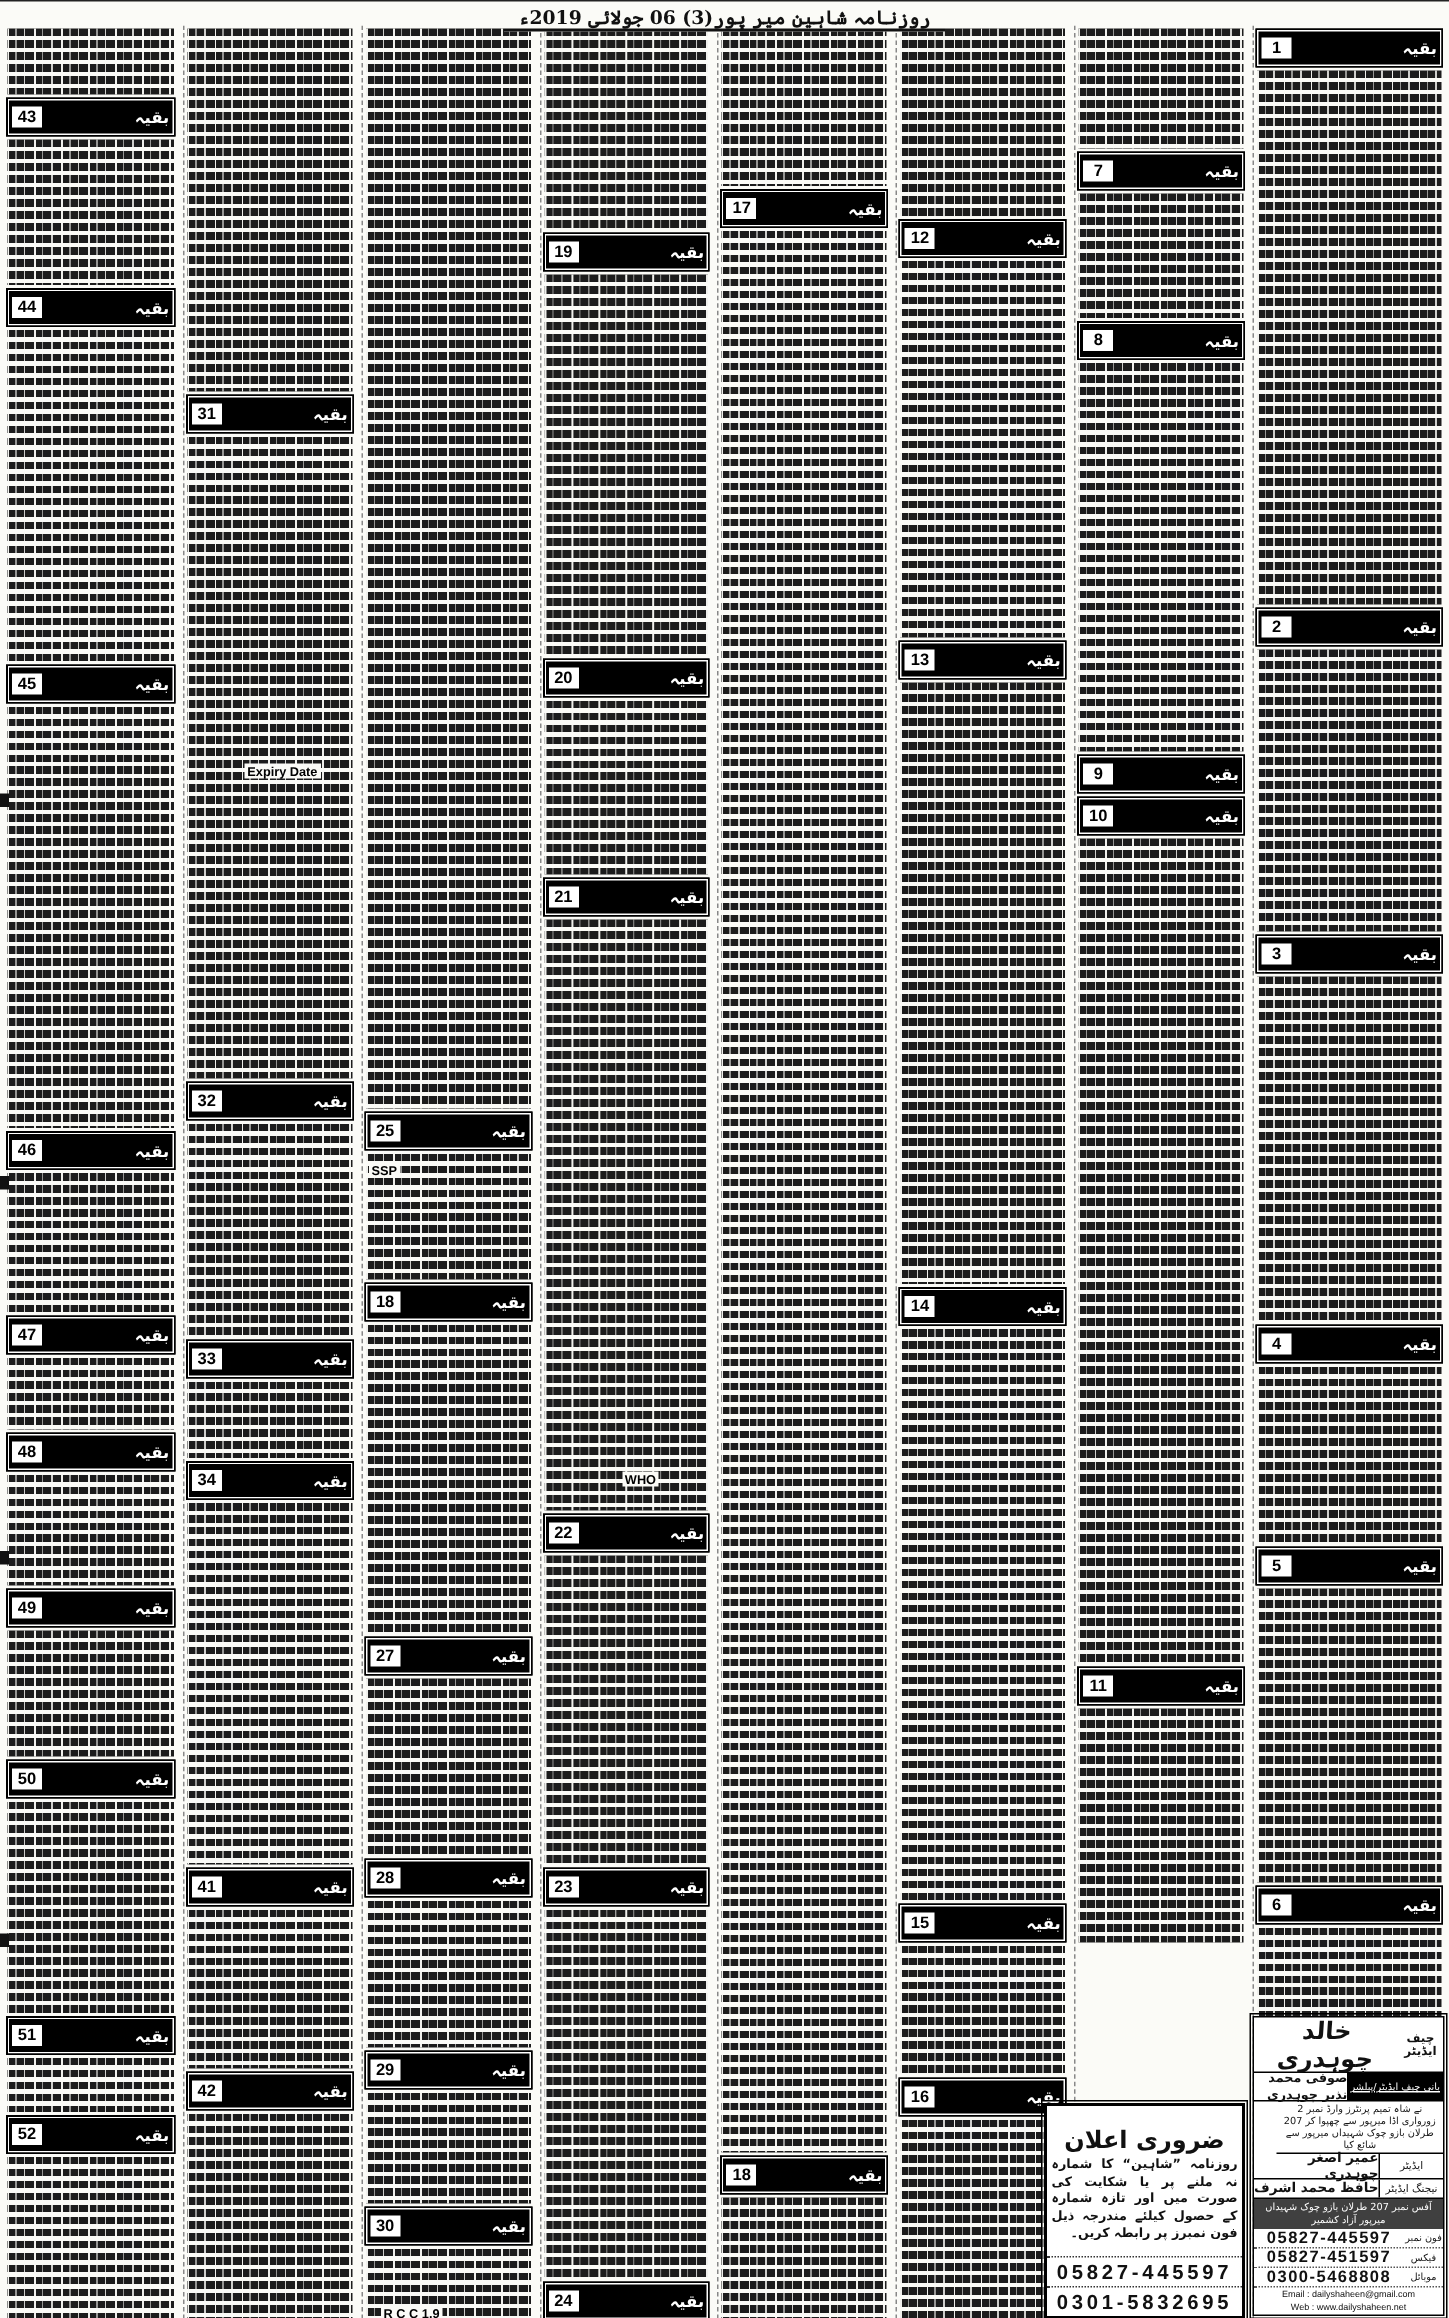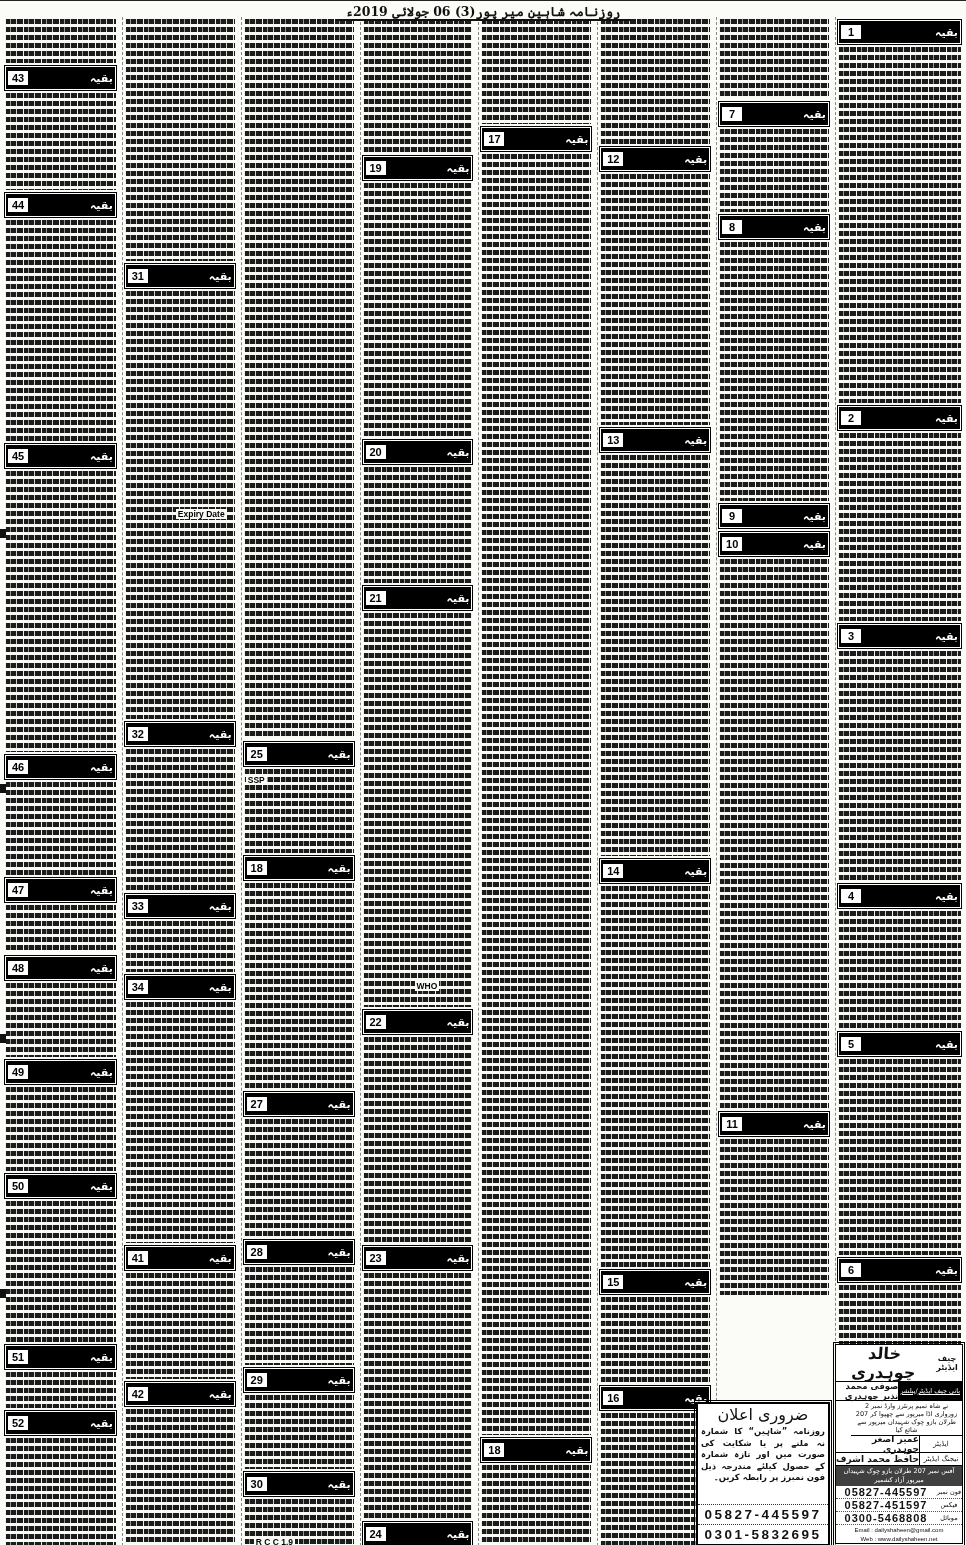--- a/index.html
+++ b/index.html
@@ -51,21 +51,21 @@
   .imp-office{background:#404040;color:#fff;font-size:6.5px;line-height:9px;text-align:center;padding:1px 2px;}
   .imp-tel{display:flex;direction:rtl;align-items:center;height:15px;border-bottom:1px dotted #555;}
   .imp-tel .lbl{width:26px;font-size:6.5px;text-align:center;}
   .imp-tel .val{flex:1;direction:ltr;text-align:center;font-family:"Liberation Sans",sans-serif;
         font-weight:bold;font-size:11px;letter-spacing:1px;}
   .imp-net{font-family:"Liberation Sans",sans-serif;font-size:6px;line-height:8px;text-align:center;padding-top:1px;}
   
   .announce{position:absolute;right:136px;bottom:0;width:130px;height:140px;background:#fff;
         border:2px solid #000;outline:1px solid #000;outline-offset:1px;z-index:8;
         display:flex;flex-direction:column;}
-  .ann-head{font-size:16px;font-weight:normal;text-align:center;line-height:20px;padding-top:1px;}
+  .ann-head{font-size:16px;font-weight:bold;text-align:center;line-height:20px;padding-top:1px;margin-top:12px;}
   .ann-body{font-size:8.5px;font-weight:bold;line-height:11.5px;text-align:justify;padding:1px 3px;flex:1;}
   .ann-num{direction:ltr;font-family:"Liberation Sans",sans-serif;font-weight:bold;font-size:13.5px;
         letter-spacing:2.5px;text-align:center;border-top:1px dotted #333;line-height:19px;}
 </style>
 </head>
 <body>
 
 <div class="page">
 
   <div class="masthead">
@@ -244,21 +244,21 @@
           <span class="token" style="top: 38px; left: 10px;">R C C 1.9</span>
         </div>
       </div>
       <div class="col">
         <div class="sim" style="height: 242px;"></div>
         <div class="cbar">
           <span class="num">31</span>
           <span class="word">بقیہ</span>
         </div>
         <div class="sim" style="height: 428px;">
-          <span class="token" style="top: 218px; left: 38px; margin-left: 13px;">Expiry Date</span>
+          <span class="token" style="top: 218px; left: 38px;">Expiry Date</span>
         </div>
         <div class="cbar">
           <span class="num">32</span>
           <span class="word">بقیہ</span>
         </div>
         <div class="sim" style="height: 142px;"></div>
         <div class="cbar">
           <span class="num">33</span>
           <span class="word">بقیہ</span>
         </div>

